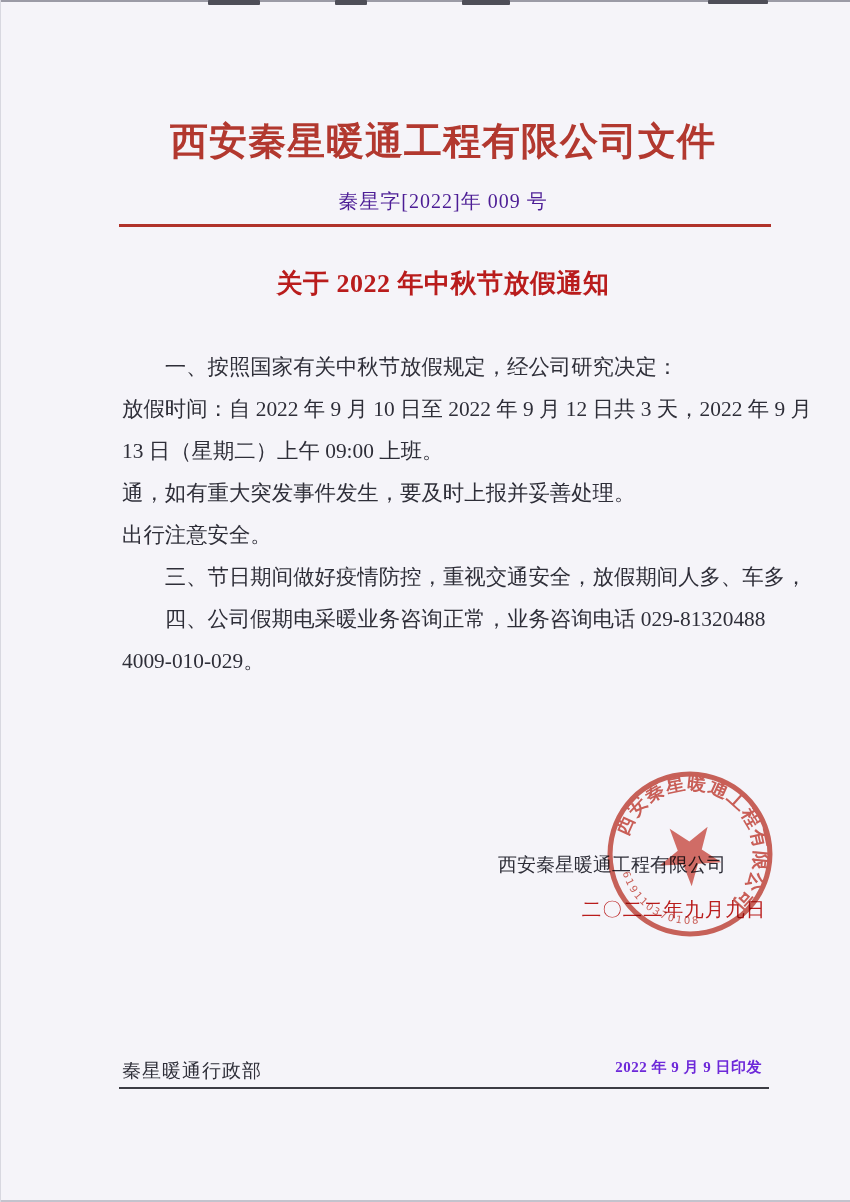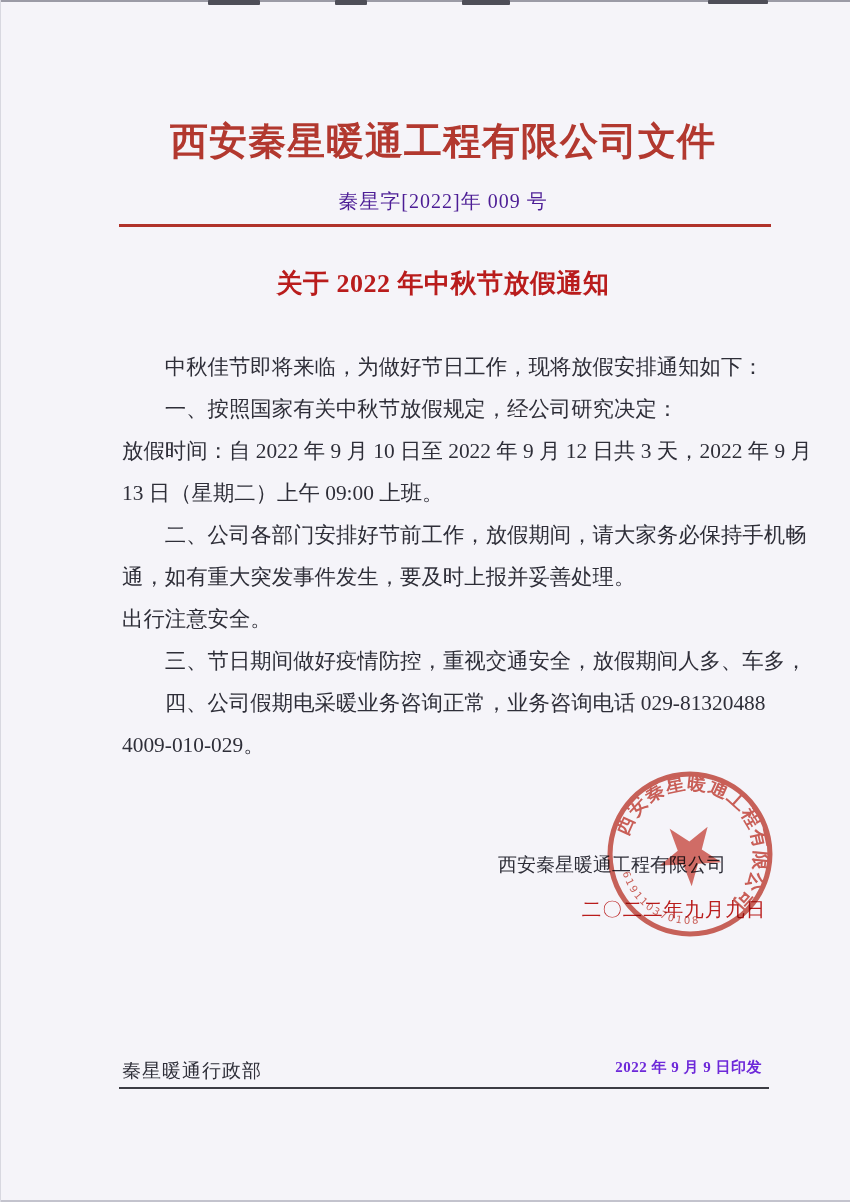--- a/index.html
+++ b/index.html
@@ -83,25 +83,23 @@
   <div class="edge-bottom"></div>
   <div class="edge-left"></div>
 
   <div class="org-title">西安秦星暖通工程有限公司文件</div>
   <div class="doc-number">秦星字[2022]年 009 号</div>
   <div class="red-divider"></div>
 
   <div class="doc-title">关于 2022 年中秋节放假通知</div>
 
   <div class="body-text">
-    <div class="body-line indent">中秋佳节即将来临，为做好节日工作，现将放假安排通知如下：</div>
     <div class="body-line indent">一、按照国家有关中秋节放假规定，经公司研究决定：</div>
     <div class="body-line">放假时间：自 2022 年 9 月 10 日至 2022 年 9 月 12 日共 3 天，2022 年 9 月</div>
     <div class="body-line">13 日（星期二）上午 09:00 上班。</div>
-    <div class="body-line indent">二、公司各部门安排好节前工作，放假期间，请大家务必保持手机畅</div>
     <div class="body-line">通，如有重大突发事件发生，要及时上报并妥善处理。</div>
     <div class="body-line">出行注意安全。</div>
     <div class="body-line indent">三、节日期间做好疫情防控，重视交通安全，放假期间人多、车多，</div>
     <div class="body-line indent">四、公司假期电采暖业务咨询正常，业务咨询电话 029-81320488</div>
     <div class="body-line">4009-010-029。</div>
   </div>
 
   <div class="sig-company">西安秦星暖通工程有限公司</div>
   <div class="sig-date">二〇二二年九月九日</div>
 

